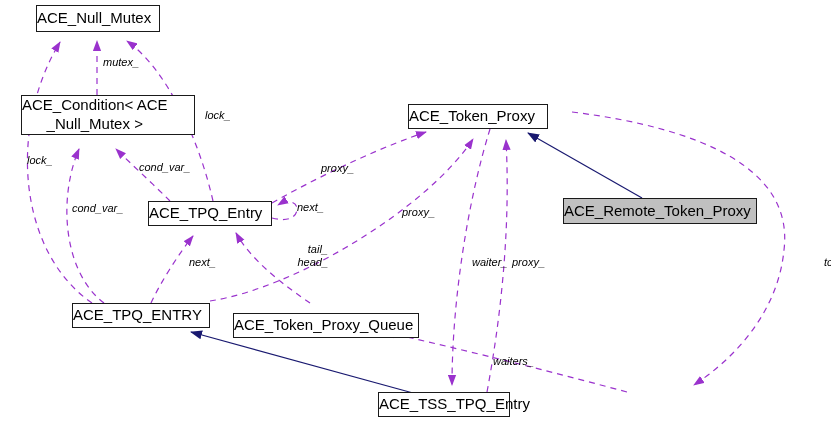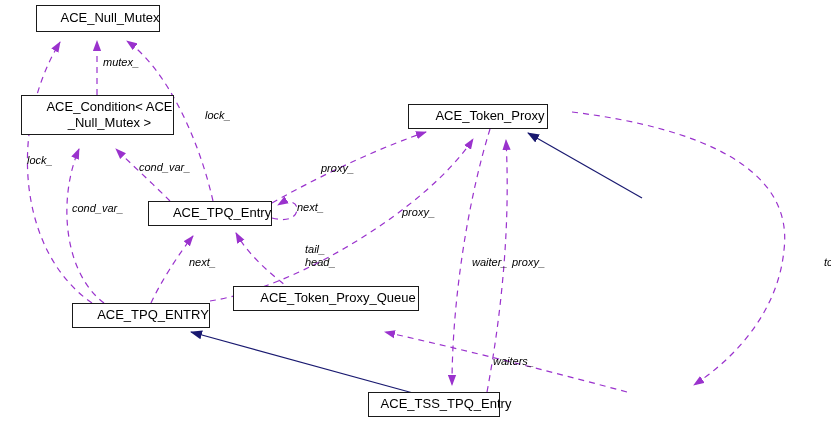--- a/index.html
+++ b/index.html
@@ -12,41 +12,40 @@
     overflow: hidden;
   }
   #edges-svg { position: absolute; left: 0; top: 0; }
   .node {
     position: absolute;
     box-sizing: border-box;
     border: 1.4px solid #1a1a1a;
     background: #ffffff;
     display: flex;
     align-items: center;
-    justify-content: center;
-    font-size: 13px;
+    justify-content: flex-start;
+    font-size: 15px;
     color: #000000;
     cursor: pointer;
-    padding-left: 24px;
   }
   .node span {
     white-space: pre-line;
     text-align: center;
     line-height: 1.25;
   }
   .node.selected { background: #c0c0c0; border-width: 1.6px; }
   .elabel {
     position: absolute;
     font-size: 11px;
     color: #000000;
     white-space: pre-line;
     line-height: 1.2;
     font-style: italic;
   }
-  .elabel.center { text-align: left; margin-left: 27px; }
+  .elabel.center { text-align: right; }
 </style>
 </head>
 <body>
 
 <div id="canvas">
 
   <svg id="edges-svg" width="831" height="424" viewBox="0 0 831 424">
     <defs>
       <marker id="arrow-usage" markerUnits="userSpaceOnUse" viewBox="0 0 11 9" markerWidth="11" markerHeight="9" refX="10" refY="4.5" orient="auto">
         <path d="M0,0.4 L11,4.5 L0,8.6 z" fill="#9a32cd"></path>
@@ -76,43 +75,46 @@
     <g stroke="#191970" stroke-width="1.2" fill="none">
       <path d="M 642,198 L 528,133" marker-end="url(#arrow-inherit)"></path>
       <path d="M 413,393 L 191,332" marker-end="url(#arrow-inherit)"></path>
     </g>
   </svg>
 
   <div class="node" style="left:36px; top:5px; width:124px; height:27px">
     <span>ACE_Null_Mutex</span>
   </div>
 
-  <div class="node" style="left:21px; top:95px; width:153px; height:40px">
+  <div class="node" style="left:21px; top:95px; width:174px; height:40px">
     <span>ACE_Condition&lt; ACE
 _Null_Mutex &gt;</span>
   </div>
 
   <div class="node" style="left:408px; top:104px; width:140px; height:25px">
     <span>ACE_Token_Proxy</span>
   </div>
 
+  <div class="node selected" style="left:563px; top:198px; width:194px; height:26px">
+    <span>ACE_Remote_Token_Proxy</span>
+  </div>
 
   <div class="node" style="left:148px; top:201px; width:124px; height:25px">
     <span>ACE_TPQ_Entry</span>
   </div>
 
   <div class="node" style="left:72px; top:303px; width:138px; height:25px">
     <span>ACE_TPQ_ENTRY</span>
   </div>
 
-  <div class="node" style="left:233px; top:286px; width:186px; height:25px">
+  <div class="node" style="left:233px; top:313px; width:186px; height:25px">
     <span>ACE_Token_Proxy_Queue</span>
   </div>
 
-  <div class="node" style="left:368px; top:392px; width:132px; height:25px">
+  <div class="node" style="left:378px; top:392px; width:132px; height:25px">
     <span>ACE_TSS_TPQ_Entry</span>
   </div>
 
 
   <span class="elabel" style="left:103px; top:56px">mutex_</span>
   <span class="elabel" style="left:27px; top:154px">lock_</span>
   <span class="elabel" style="left:205px; top:109px">lock_</span>
   <span class="elabel" style="left:72px; top:202px">cond_var_</span>
   <span class="elabel" style="left:139px; top:161px">cond_var_</span>
   <span class="elabel" style="left:321px; top:162px">proxy_</span>

